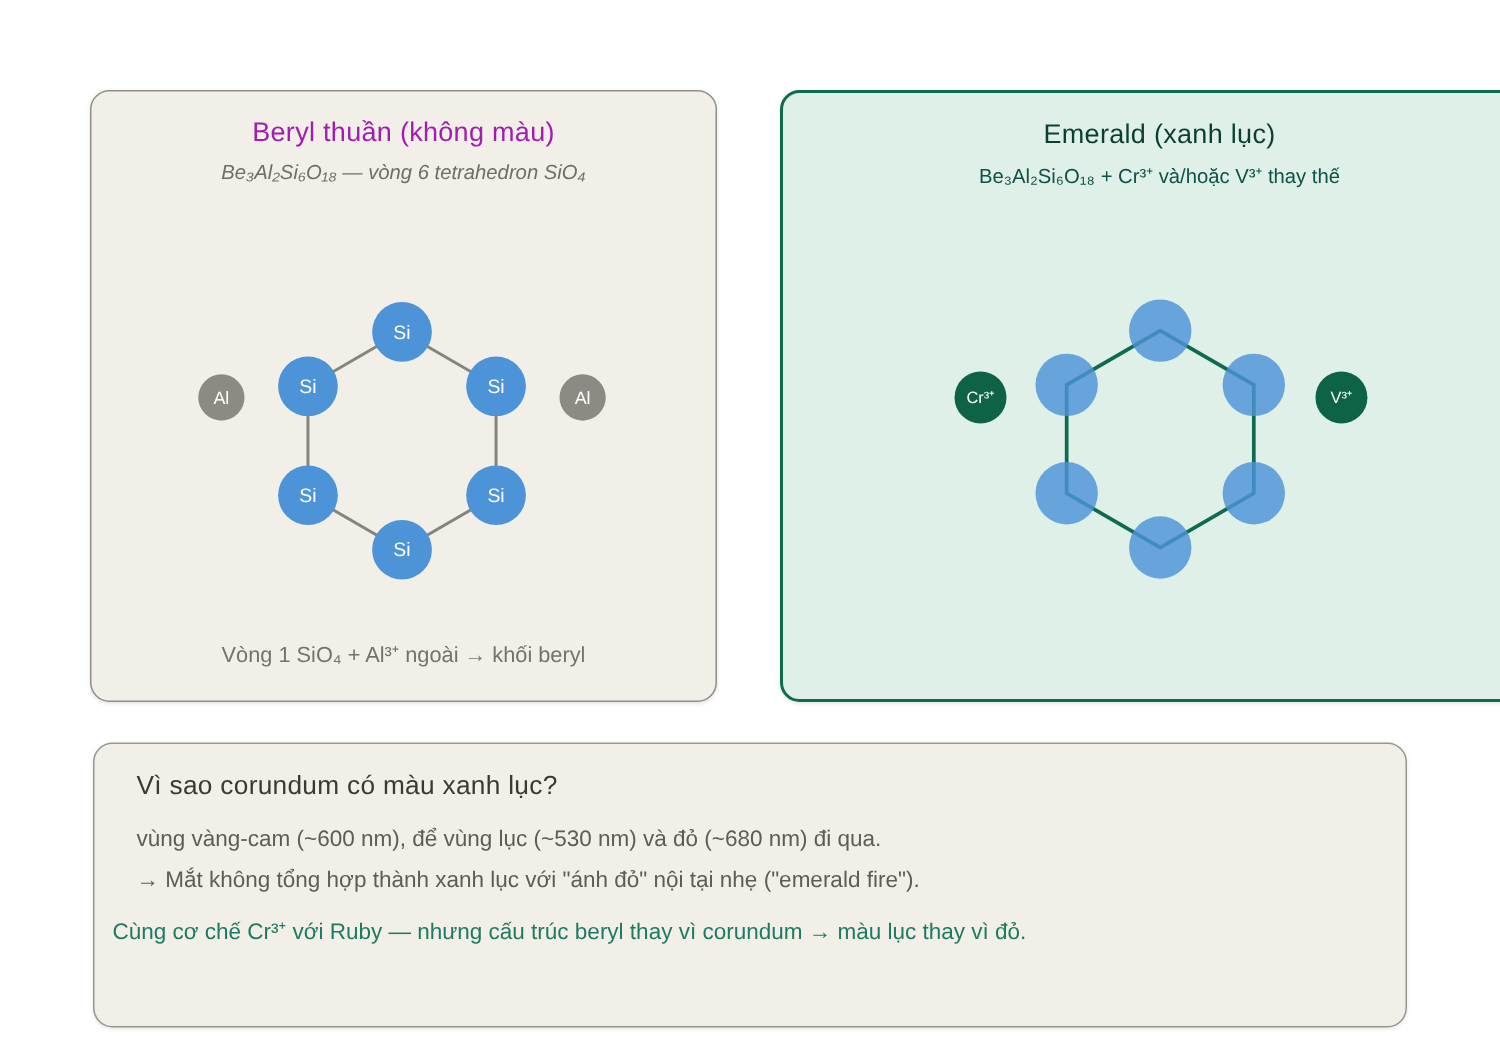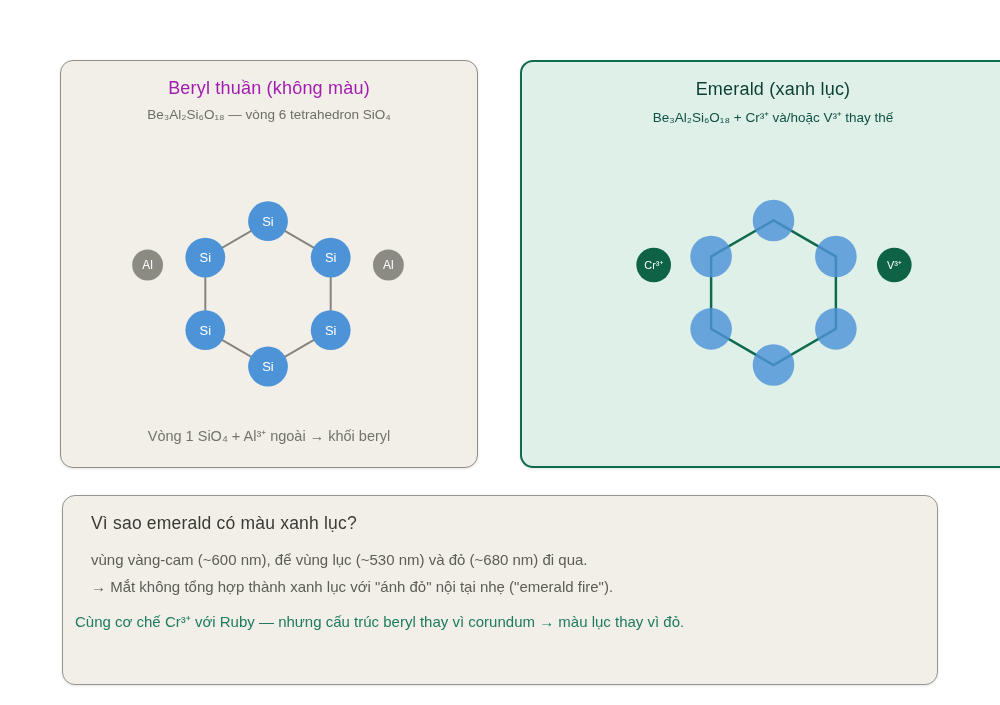--- a/index.html
+++ b/index.html
@@ -37,21 +37,21 @@
     font-size: 18px; font-weight: 400;
     letter-spacing: 0.2px;
   }
   .card-beryl h2 { color: #a21caf; }
   .card-emerald h2 { color: #0b3f33; }
   .subtitle {
     margin: 8px 0 0 0;
     text-align: center;
     font-size: 13.5px;
   }
-  .card-beryl .subtitle { color: #6e6e66; }
+  .card-beryl .subtitle { color: #6e6e66; font-style: italic; }
   .card-emerald .subtitle { color: #0f5144; }
   .diagram {
     position: absolute; left: 0; top: 0;
     width: 100%; height: 100%;
     pointer-events: none;
   }
   .diagram text {
     font-family: "Liberation Sans", sans-serif;
     fill: #ffffff;
     text-anchor: middle;
@@ -171,21 +171,21 @@
       </g>
       <g>
         <circle cx="333" cy="205" r="17.5" fill="#0e6347"></circle>
         <text class="atom-label-dopant" x="333" y="209">V³⁺</text>
       </g>
     </svg>
 
   </section>
 
   <section class="card card-explainer">
-    <h2>Vì sao emerald có màu xanh lục?</h2>
+    <h2>Vì sao corundum có màu xanh lục?</h2>
     <div class="explainer-body">
       <p>vùng vàng-cam (~600 nm), để vùng lục (~530 nm) và đỏ (~680 nm) đi qua.</p>
       <p>→  Mắt không tổng hợp thành xanh lục với "ánh đỏ" nội tại nhẹ ("emerald fire").</p>
     </div>
     <p class="explainer-highlight">Cùng cơ chế Cr³⁺ với Ruby — nhưng cấu trúc beryl thay vì corundum  →  màu lục thay vì đỏ.</p>
   </section>
 
 </div>
 
 </body></html>

